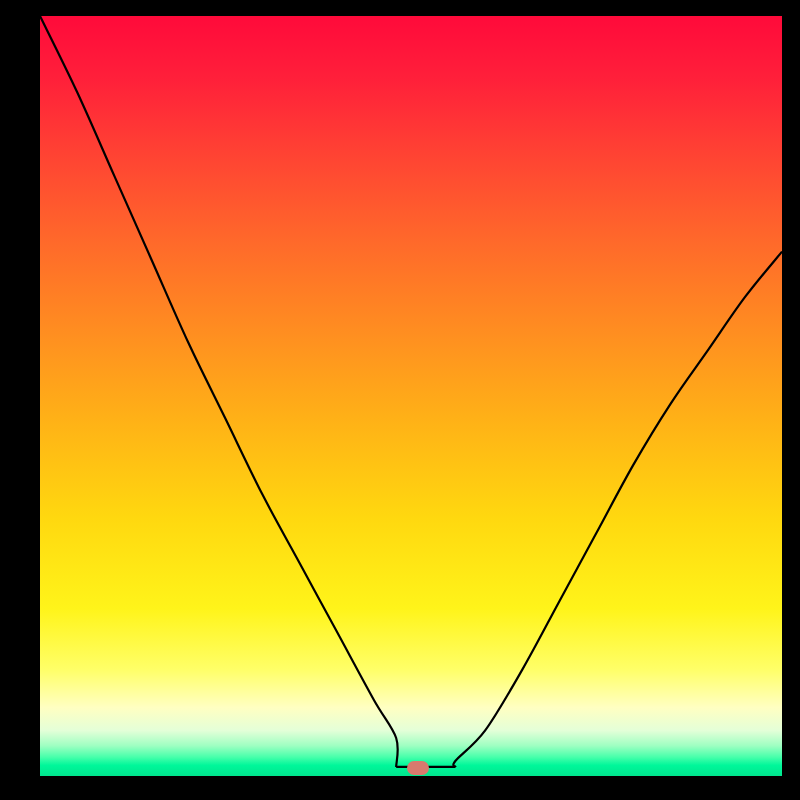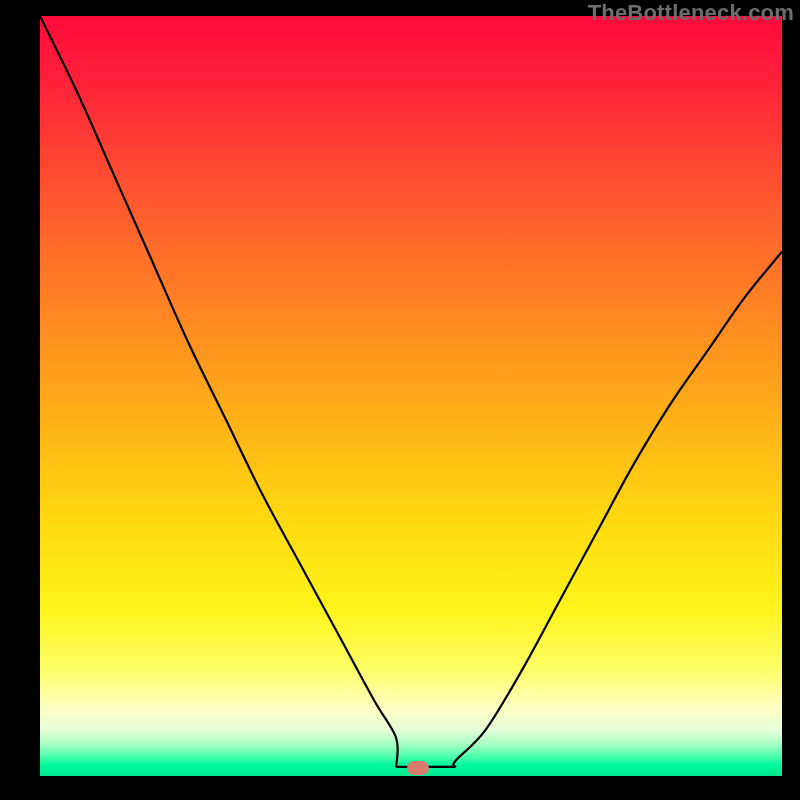--- a/index.html
+++ b/index.html
@@ -75,15 +75,14 @@
     <svg class="plot-svg" viewBox="0 0 742 760" preserveAspectRatio="none">
       <path id="curve-path" d="M 0 0 C 6.183333333333334 12.666666666666666, 24.733333333333334 49.39999999999999, 37.1 76 C 49.46666666666667 102.60000000000001, 61.833333333333336 131.73333333333338, 74.2 159.60000000000002 C 86.56666666666666 187.46666666666667, 98.93333333333334 215.33333333333326, 111.3 243.19999999999993 C 123.66666666666666 271.0666666666666, 136.03333333333333 300.2, 148.4 326.8 C 160.76666666666668 353.40000000000003, 173.13333333333333 377.4666666666667, 185.5 402.8 C 197.86666666666667 428.1333333333333, 210.23333333333332 454.73333333333335, 222.6 478.8 C 234.96666666666667 502.8666666666667, 247.33333333333331 524.4000000000001, 259.7 547.2 C 272.06666666666666 570, 284.43333333333334 592.8000000000001, 296.8 615.6 C 309.1666666666667 638.4, 324.0066666666667 666.2666666666667, 333.90000000000003 684 C 343.79333333333335 701.7333333333333, 352.45 710.8533333333334, 356.15999999999997 722 C 359.86999999999995 733.1466666666666, 356.15999999999997 746.0666666666666, 356.15999999999997 750.88 M 415.52000000000004 750.88 C 415.52000000000004 749.8666666666667, 410.5733333333334 750.88, 415.52000000000004 744.8 C 420.4666666666667 738.7199999999999, 434.07 729.5999999999999, 445.2 714.4 C 456.33 699.2, 469.93333333333334 675.1333333333333, 482.3 653.6 C 494.6666666666667 632.0666666666667, 507.0333333333333 608, 519.4 585.2 C 531.7666666666667 562.4000000000001, 544.1333333333333 539.5999999999999, 556.5 516.8 C 568.8666666666667 493.99999999999994, 581.2333333333333 469.93333333333334, 593.6 448.40000000000003 C 605.9666666666667 426.86666666666673, 618.3333333333333 406.6, 630.6999999999999 387.6 C 643.0666666666666 368.6, 655.4333333333334 352.1333333333333, 667.8000000000001 334.4 C 680.1666666666667 316.66666666666663, 692.5333333333333 297.66666666666663, 704.9 281.2 C 717.2666666666667 264.73333333333335, 735.8166666666666 243.20000000000002, 742 235.60000000000002" fill="none" stroke="#000" stroke-width="2.2"></path>
 
       <path id="flat-path" d="M 356.15999999999997 750.88 L 415.52000000000004 750.88" fill="none" stroke="#000" stroke-width="2.2"></path>
     </svg>
 
     <div id="marker" class="marker" style="left: 378.42px; top: 752.4px;"></div>
 
   </div>
 
-  <div class="watermark">TheBottleneck.com</div>
 
 </div>
 
 </body></html>

